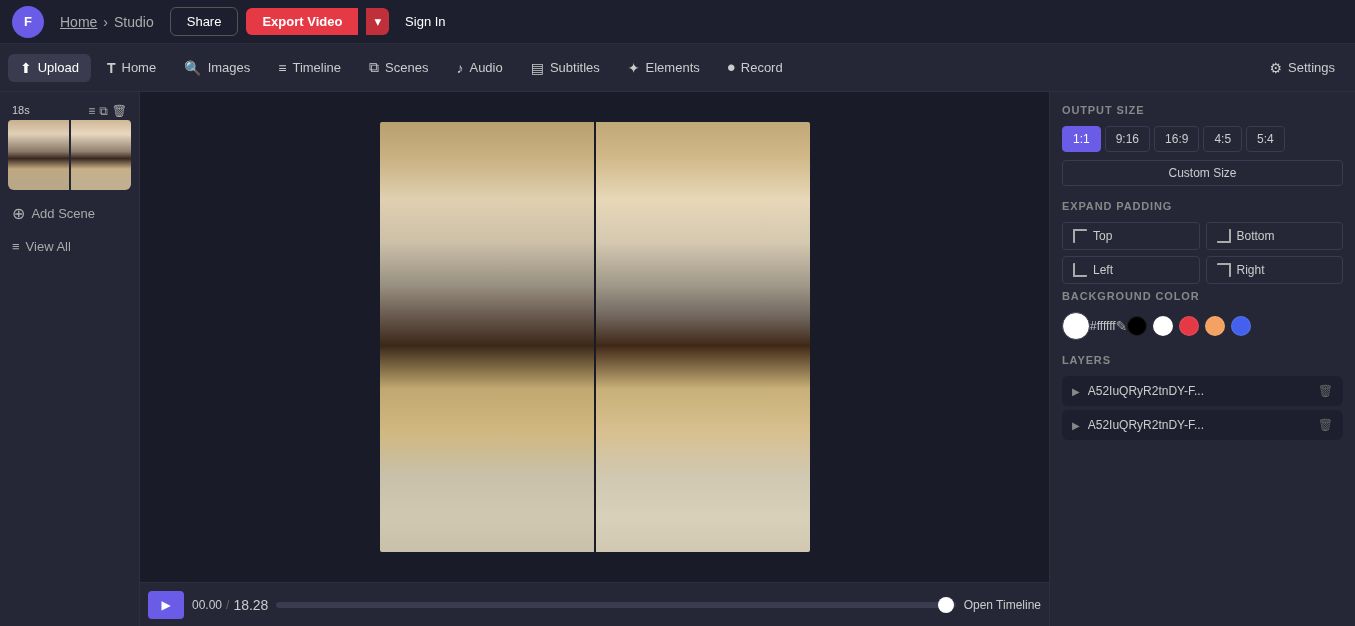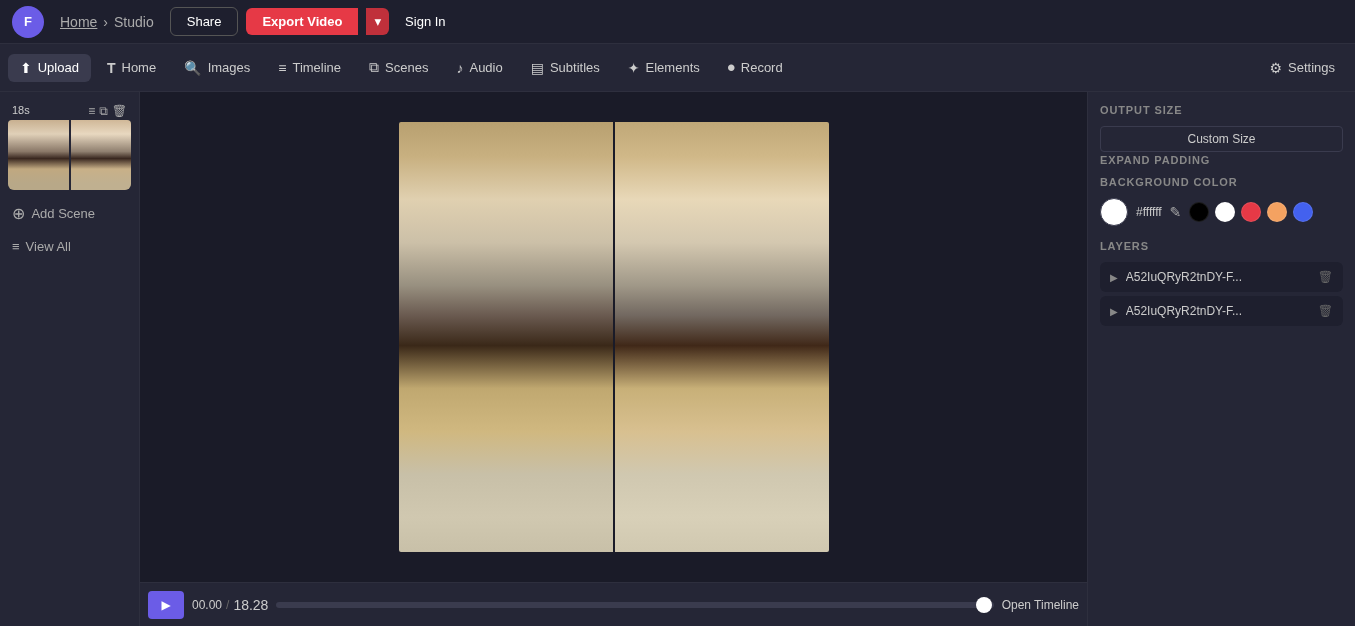--- a/index.html
+++ b/index.html
@@ -44,33 +44,33 @@
     
     .canvas-area { flex: 1; display: flex; align-items: center; justify-content: center; background: #1a1b28; position: relative; }
     .video-canvas { display: flex; gap: 2px; width: 430px; height: 430px; border-radius: 2px; overflow: hidden; }
     .video-half { flex: 1; background: #2a2a2a; position: relative; overflow: hidden; }
     .play-btn { width: 36px; height: 28px; background: #6b5ce7; border: none; border-radius: 4px; cursor: pointer; display: flex; align-items: center; justify-content: center; color: #fff; font-size: 12px; flex-shrink: 0; }
     .progress-bar-container { flex: 1; height: 6px; background: #3a3b4e; border-radius: 3px; position: relative; cursor: pointer; }
     .progress-bar-fill { height: 100%; background: #555; border-radius: 3px; width: 0%; }
     .progress-thumb { position: absolute; right: 2px; top: 50%; transform: translateY(-50%); width: 16px; height: 16px; background: #fff; border-radius: 50%; cursor: grab; }
 
     
-    .right-panel { width: 268px; background: #252636; border-left: 1px solid #2e2f3e; padding: 12px; overflow-y: auto; }
+    .right-panel { width: 306px; background: #252636; border-left: 1px solid #2e2f3e; padding: 12px; overflow-y: auto; }
     .section-title { font-size: 11px; color: #888; letter-spacing: 0.08em; text-transform: uppercase; margin-bottom: 10px; font-weight: 600; }
     .size-buttons { display: flex; gap: 4px; flex-wrap: wrap; margin-bottom: 8px; }
     .size-btn { padding: 5px 10px; border-radius: 4px; font-size: 12px; cursor: pointer; border: 1px solid #3a3b4e; background: transparent; color: #ccc; }
     .size-btn.active { background: #6b5ce7; border-color: #6b5ce7; color: #fff; }
-    .custom-size-btn { padding: 5px 10px; border-radius: 4px; font-size: 12px; cursor: pointer; border: 1px solid #3a3b4e; background: transparent; color: #ccc; width: 100%; margin-bottom: 2px; }
+    .custom-size-btn { padding: 5px 10px; border-radius: 4px; font-size: 12px; cursor: pointer; border: 1px solid #3a3b4e; background: transparent; color: #ccc; width: 100%; margin-bottom: 14px; }
 
     .expand-grid { display: grid; grid-template-columns: 1fr 1fr; gap: 6px; margin-bottom: 6px; }
     .expand-btn { display: flex; align-items: center; gap: 6px; padding: 6px 10px; border-radius: 4px; border: 1px solid #3a3b4e; background: transparent; color: #ccc; font-size: 12px; cursor: pointer; }
     .expand-btn .corner-icon { width: 14px; height: 14px; border: 1.5px solid #888; border-radius: 1px; display: inline-block; flex-shrink: 0; }
     .remove-padding-btn { display: flex; align-items: center; gap: 6px; padding: 6px 10px; border-radius: 4px; border: 1px dashed #3a3b4e; background: transparent; color: #ccc; font-size: 12px; cursor: pointer; width: 100%; margin-bottom: 14px; }
 
-    .bg-color-row { display: flex; align-items: center; gap: 8px; margin-bottom: 14px; }
+    .bg-color-row { display: flex; align-items: center; margin-bottom: 14px; }
     .color-preview { width: 28px; height: 28px; border-radius: 50%; background: #fff; border: 1px solid #3a3b4e; cursor: pointer; }
     .color-hex { font-size: 12px; color: #ccc; }
     .eyedropper-btn { background: transparent; border: none; color: #aaa; cursor: pointer; font-size: 14px; }
     .color-swatches { display: flex; gap: 6px; align-items: center; }
     .swatch { width: 20px; height: 20px; border-radius: 50%; cursor: pointer; border: 1px solid rgba(255,255,255,0.1); }
 
     .layers-list { display: flex; flex-direction: column; gap: 4px; }
     .layer-item { display: flex; align-items: center; gap: 8px; padding: 8px 10px; background: #1e1f2e; border-radius: 6px; cursor: pointer; }
     .layer-play { color: #888; font-size: 10px; }
     .layer-name { font-size: 12px; color: #ccc; flex: 1; overflow: hidden; text-overflow: ellipsis; white-space: nowrap; }
@@ -196,24 +196,49 @@
         <div class="progress-bar-fill"></div>
         <div class="progress-thumb" style="right:2px;"></div>
       </div>
       <span style="font-size:12px; color:#ccc; white-space:nowrap; cursor:pointer;">Open Timeline</span>
     </div>
   </div>
 
   <div class="right-panel">
     
     <div class="section-title">OUTPUT SIZE</div>
+    <div class="size-buttons">
+      <button class="size-btn active">1:1</button>
+      <button class="size-btn">9:16</button>
+      <button class="size-btn">16:9</button>
+      <button class="size-btn">4:5</button>
+      <button class="size-btn">5:4</button>
+    </div>
     <button class="custom-size-btn">Custom Size</button>
 
     
     <div class="section-title">EXPAND PADDING</div>
+    <div class="expand-grid">
+      <button class="expand-btn">
+        <span class="corner-icon" style="border-top:2px solid #aaa; border-left:2px solid #aaa; border-right:none; border-bottom:none;"></span>
+        <span>Top</span>
+      </button>
+      <button class="expand-btn">
+        <span class="corner-icon" style="border-bottom:2px solid #aaa; border-right:2px solid #aaa; border-top:none; border-left:none;"></span>
+        <span>Bottom</span>
+      </button>
+      <button class="expand-btn">
+        <span class="corner-icon" style="border-bottom:2px solid #aaa; border-left:2px solid #aaa; border-top:none; border-right:none;"></span>
+        <span>Left</span>
+      </button>
+      <button class="expand-btn">
+        <span class="corner-icon" style="border-top:2px solid #aaa; border-right:2px solid #aaa; border-bottom:none; border-left:none;"></span>
+        <span>Right</span>
+      </button>
+    </div>
 
     
     <div class="section-title">BACKGROUND COLOR</div>
     <div class="bg-color-row">
       <div class="color-preview" style="background:#fff;"></div>
       <span class="color-hex">#ffffff</span>
       <button class="eyedropper-btn">✎</button>
       <div class="color-swatches">
         <div class="swatch" style="background:#000;"></div>
         <div class="swatch" style="background:#fff;"></div>

